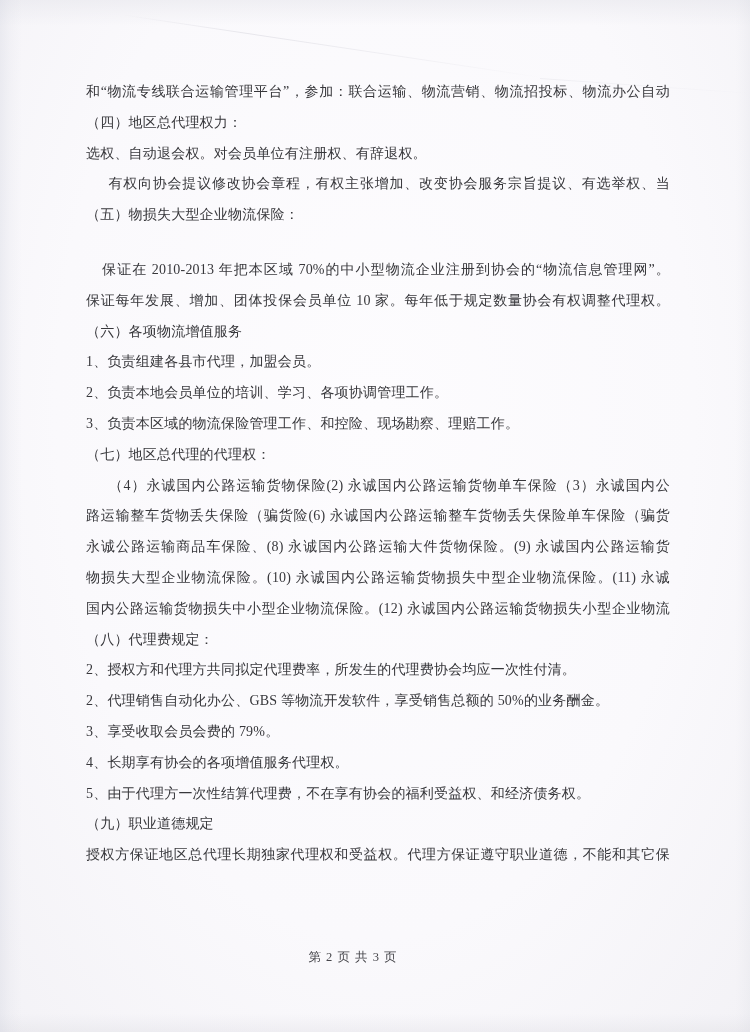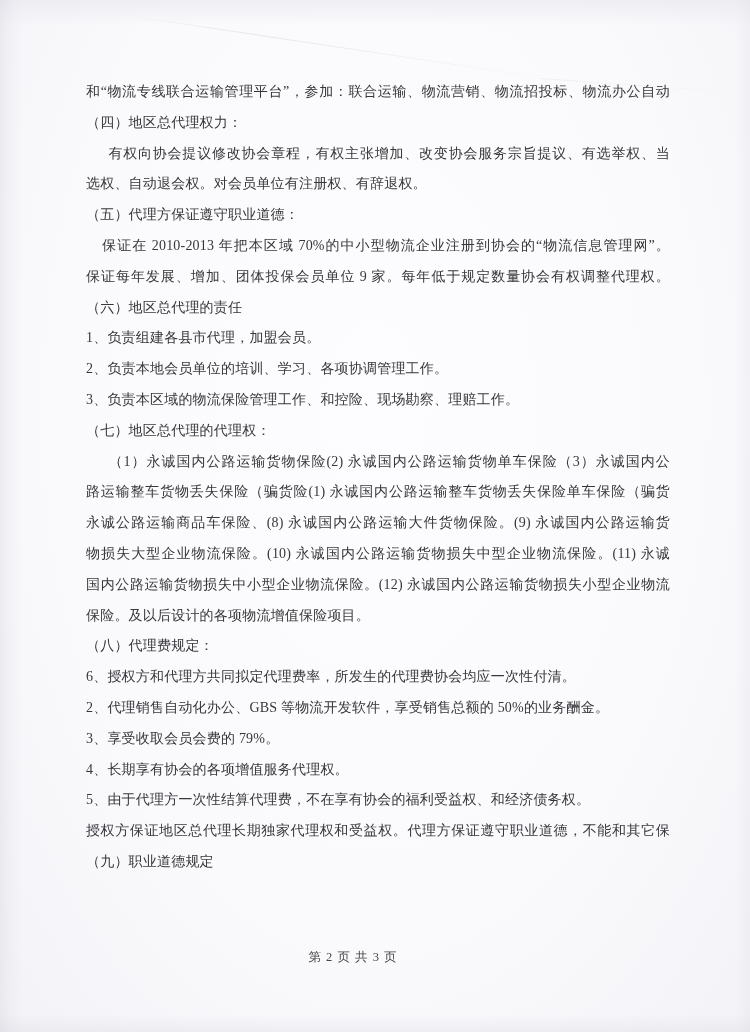--- a/index.html
+++ b/index.html
@@ -34,58 +34,57 @@
     font-size: 14px; color: #37373b;
     letter-spacing: 0.2px;
     text-rendering: optimizeLegibility;
   }
   .line {
     height: 30.8px; line-height: 30.8px;
     filter: blur(0.12px);
   }
   .j { text-align: justify; text-align-last: justify; }
   .ind { text-indent: 1.6em; }
-  .ind-sm { text-indent: 1.15em; }
+  .ind-sm { text-indent: 1.15em; margin-top: 24px; }
   .footer {
     position: absolute; left: 0; top: 949px; width: 750px;
     text-align: center; font-size: 12.5px; color: #45454a;
     transform: translateX(-22px);
     letter-spacing: 1px;
   }
 </style>
 </head>
 <body>
 
 <div class="paper">
   <div class="crease-1"></div>
   <div class="crease-2"></div>
 
   <div class="textblock">
     <div class="line j">和“物流专线联合运输管理平台”，参加：联合运输、物流营销、物流招投标、物流办公自动</div>
     <div class="line">（四）地区总代理权力：</div>
+    <div class="line">选权、自动退会权。对会员单位有注册权、有辞退权。</div>
     <div class="line ind j">有权向协会提议修改协会章程，有权主张增加、改变协会服务宗旨提议、有选举权、当</div>
-    <div class="line">选权、自动退会权。对会员单位有注册权、有辞退权。</div>
-    <div class="line">（五）代理方保证遵守职业道德：</div>
+    <div class="line">（五）物损失大型企业物流保险：</div>
     <div class="line ind-sm j">保证在 2010-2013 年把本区域 70%的中小型物流企业注册到协会的“物流信息管理网”。</div>
-    <div class="line j">保证每年发展、增加、团体投保会员单位 9 家。每年低于规定数量协会有权调整代理权。</div>
-    <div class="line">（六）地区总代理的责任</div>
+    <div class="line j">保证每年发展、增加、团体投保会员单位 10 家。每年低于规定数量协会有权调整代理权。</div>
+    <div class="line">（六）各项物流增值服务</div>
     <div class="line">1、负责组建各县市代理，加盟会员。</div>
     <div class="line">2、负责本地会员单位的培训、学习、各项协调管理工作。</div>
     <div class="line">3、负责本区域的物流保险管理工作、和控险、现场勘察、理赔工作。</div>
     <div class="line">（七）地区总代理的代理权：</div>
-    <div class="line ind j">（1）永诚国内公路运输货物保险(2) 永诚国内公路运输货物单车保险（3）永诚国内公</div>
-    <div class="line j">路运输整车货物丢失保险（骗货险(1) 永诚国内公路运输整车货物丢失保险单车保险（骗货</div>
+    <div class="line ind j">（4）永诚国内公路运输货物保险(2) 永诚国内公路运输货物单车保险（3）永诚国内公</div>
+    <div class="line j">路运输整车货物丢失保险（骗货险(6) 永诚国内公路运输整车货物丢失保险单车保险（骗货</div>
     <div class="line j">永诚公路运输商品车保险、(8) 永诚国内公路运输大件货物保险。(9) 永诚国内公路运输货</div>
     <div class="line j">物损失大型企业物流保险。(10) 永诚国内公路运输货物损失中型企业物流保险。(11) 永诚</div>
     <div class="line j">国内公路运输货物损失中小型企业物流保险。(12) 永诚国内公路运输货物损失小型企业物流</div>
-    <div class="line">保险。及以后设计的各项物流增值保险项目。</div>
     <div class="line">（八）代理费规定：</div>
-    <div class="line">6、授权方和代理方共同拟定代理费率，所发生的代理费协会均应一次性付清。</div>
+    <div class="line">2、授权方和代理方共同拟定代理费率，所发生的代理费协会均应一次性付清。</div>
     <div class="line">2、代理销售自动化办公、GBS 等物流开发软件，享受销售总额的 50%的业务酬金。</div>
     <div class="line">3、享受收取会员会费的 79%。</div>
     <div class="line">4、长期享有协会的各项增值服务代理权。</div>
     <div class="line">5、由于代理方一次性结算代理费，不在享有协会的福利受益权、和经济债务权。</div>
+    <div class="line">（九）职业道德规定</div>
     <div class="line j">授权方保证地区总代理长期独家代理权和受益权。代理方保证遵守职业道德，不能和其它保</div>
-    <div class="line">（九）职业道德规定</div>
   </div>
 
   <div class="footer">第 2 页 共 3 页</div>
 </div>
 
 </body></html>

